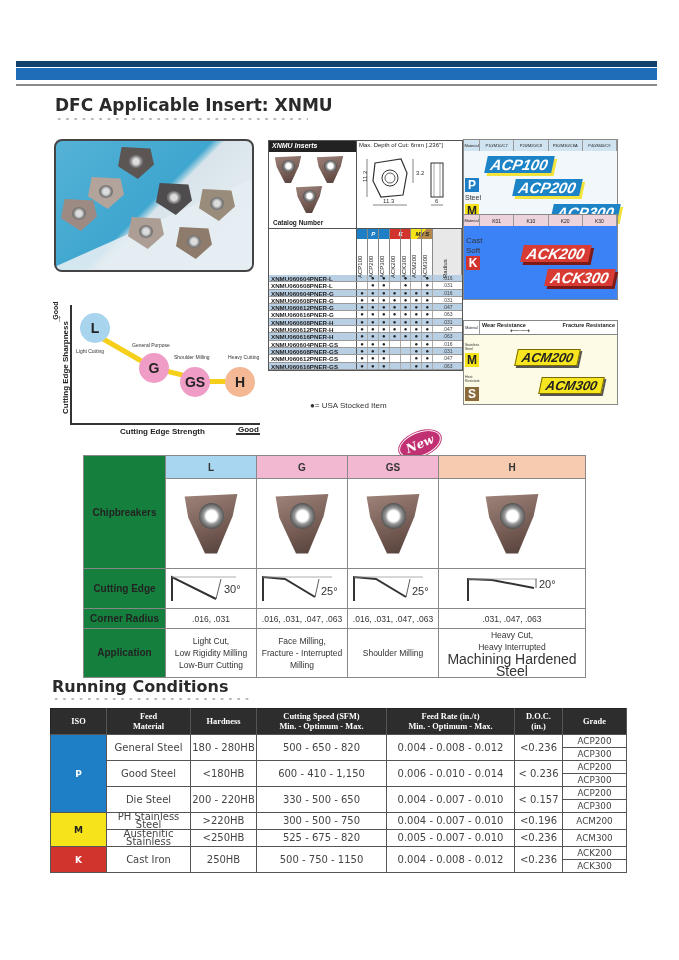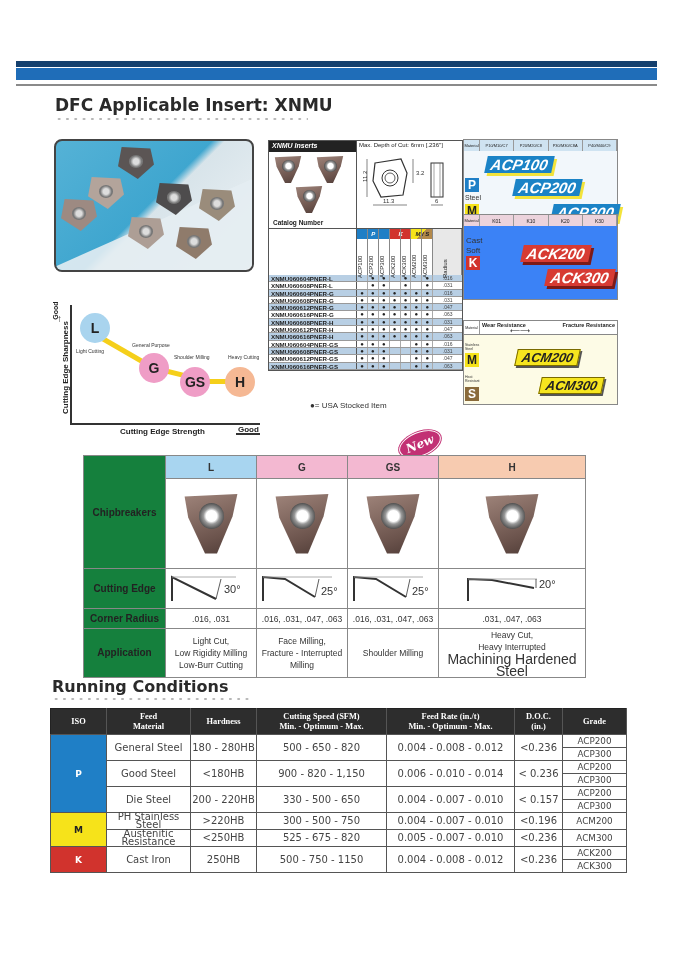--- a/index.html
+++ b/index.html
@@ -521,21 +521,21 @@
         <td rowspan="2">0.004 - 0.008 - 0.012</td>
         <td rowspan="2">&lt;0.236</td>
         <td class="g">ACP200</td>
       </tr>
       <tr>
         <td class="g">ACP300</td>
       </tr>
       <tr>
         <td rowspan="2">Good Steel</td>
         <td rowspan="2">&lt;180HB</td>
-        <td rowspan="2">900 - 820 - 1,150</td>
+        <td rowspan="2">600 - 410 - 1,150</td>
         <td rowspan="2">0.006 - 0.010 - 0.014</td>
         <td rowspan="2">&lt; 0.236</td>
         <td class="g">ACP200</td>
       </tr>
       <tr>
         <td class="g">ACP300</td>
       </tr>
       <tr>
         <td rowspan="2">Die Steel</td>
         <td rowspan="2">200 - 220HB</td>
@@ -550,21 +550,21 @@
       <tr>
         <td class="iso" rowspan="2" style="background: rgb(246, 227, 26); color: rgb(34, 34, 34);">M</td>
         <td rowspan="1" style="height: 13px; margin-left: 33px;">PH Stainless Steel</td>
         <td rowspan="1" style="height: 13px;">&gt;220HB</td>
         <td rowspan="1" style="height: 13px;">300 - 500 - 750</td>
         <td rowspan="1" style="height: 13px;">0.004 - 0.007 - 0.010</td>
         <td rowspan="1" style="height: 13px;">&lt;0.196</td>
         <td class="g">ACM200</td>
       </tr>
       <tr>
-        <td rowspan="1" style="height: 13px;">Austenitic Resistance</td>
+        <td rowspan="1" style="height: 13px;">Austenitic Stainless</td>
         <td rowspan="1" style="height: 13px;">&lt;250HB</td>
         <td rowspan="1" style="height: 13px; margin-top: 48px;">525 - 675 - 820</td>
         <td rowspan="1" style="height: 13px;">0.005 - 0.007 - 0.010</td>
         <td rowspan="1" style="height: 13px;">&lt;0.236</td>
         <td class="g">ACM300</td>
       </tr>
       <tr>
         <td class="iso" rowspan="2" style="background: rgb(209, 51, 45);">K</td>
         <td rowspan="2">Cast Iron</td>
         <td rowspan="2">250HB</td>

